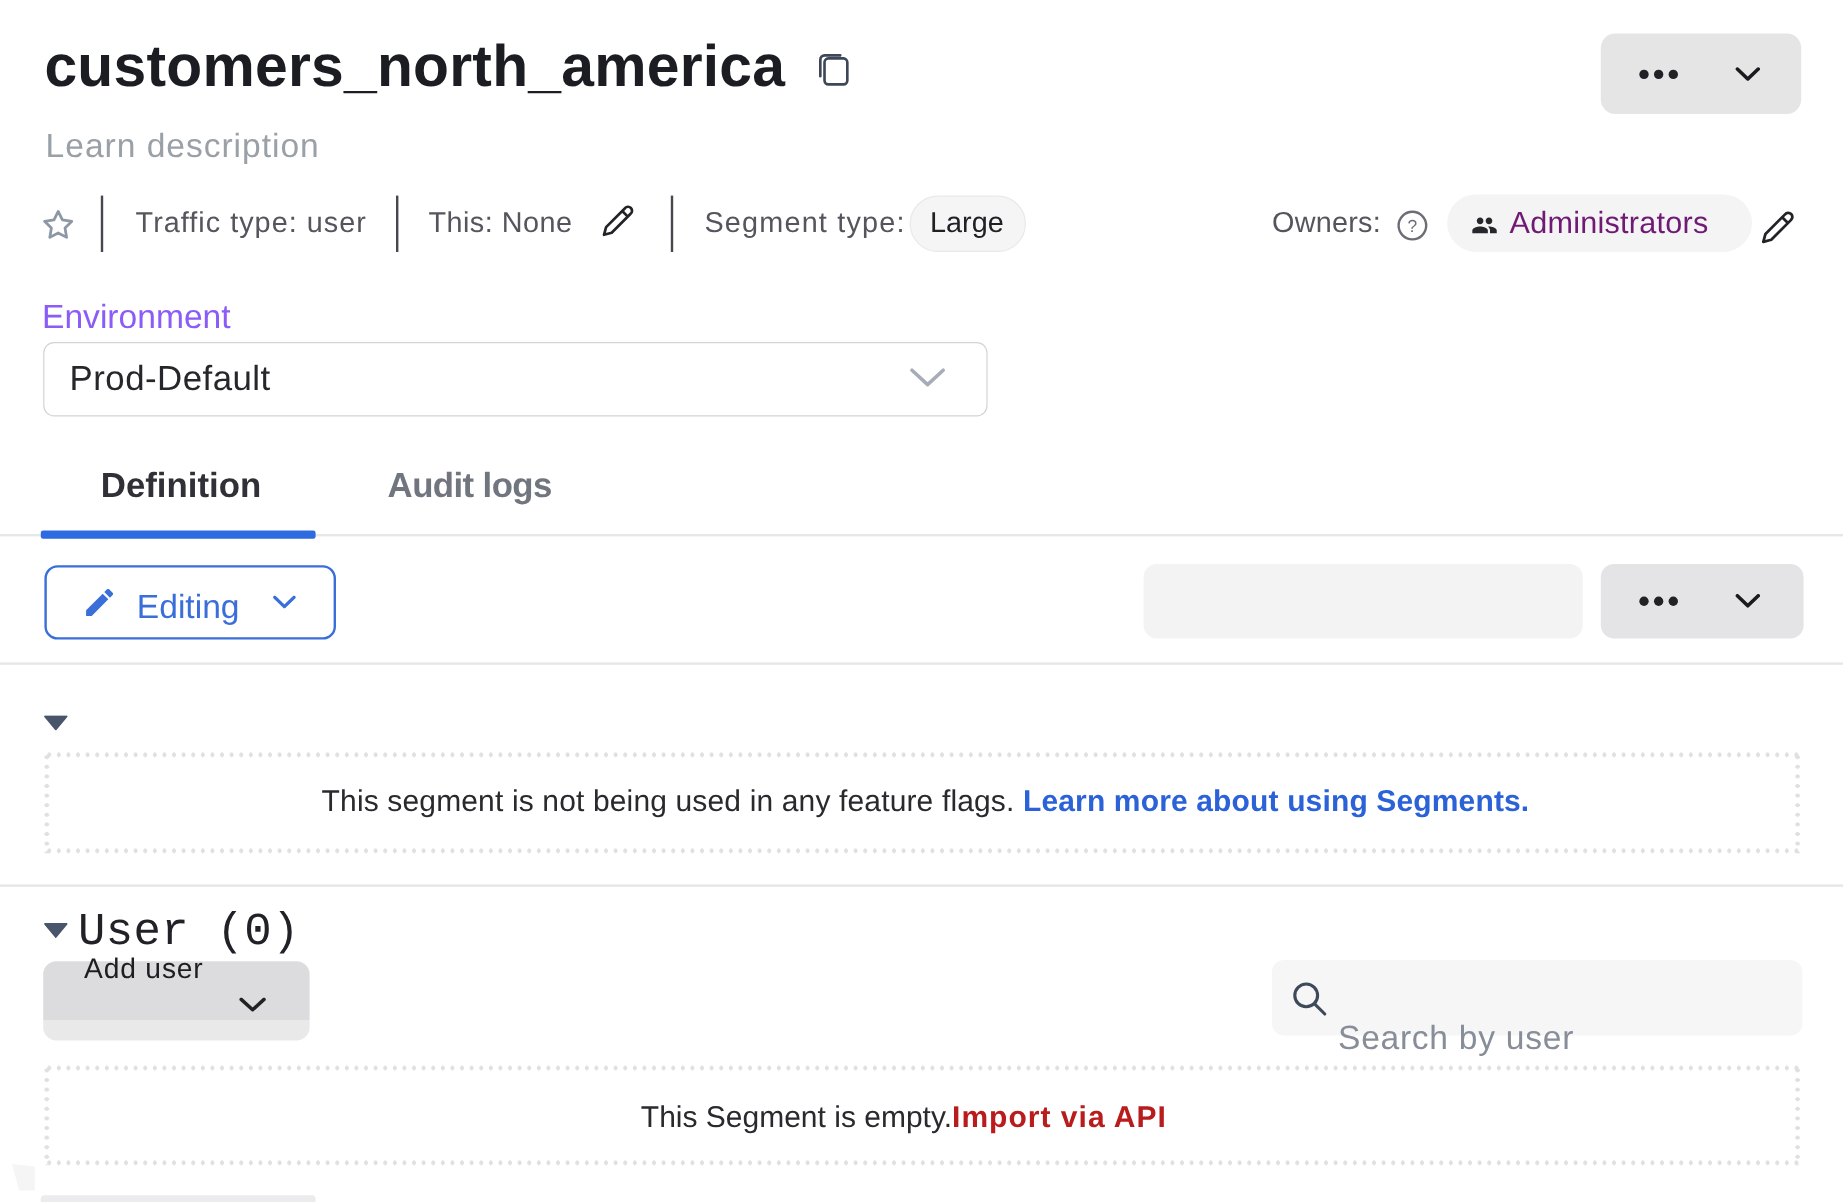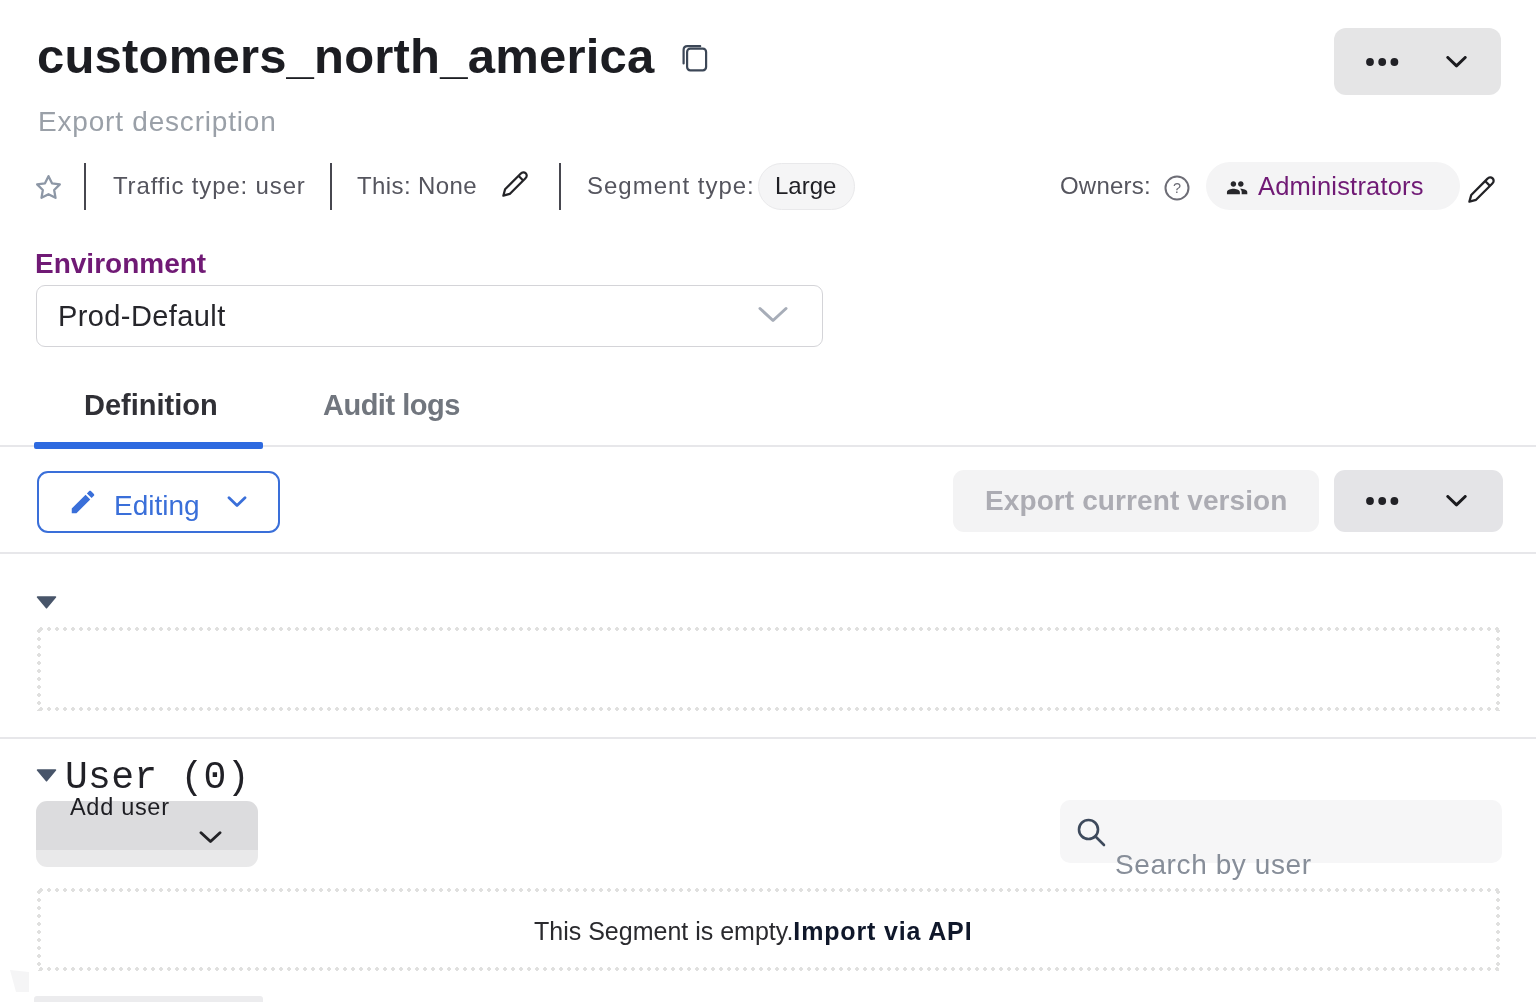--- a/index.html
+++ b/index.html
@@ -21,21 +21,21 @@
   <div class="abs" style="left:1334px; top:28px; width:167px; height:67px; background:#e5e5e6; border-radius:12px;"></div>
   <svg class="abs" style="left:1362px; top:54px;" width="40" height="16" viewBox="0 0 40 16">
     <circle cx="8" cy="8" r="3.9" fill="#212126"></circle>
       <circle cx="20.2" cy="8" r="3.9" fill="#212126"></circle>
       <circle cx="32.4" cy="8" r="3.9" fill="#212126"></circle>
   </svg>
   <svg class="abs" style="left:1446px; top:56px;" width="21" height="12" viewBox="0 0 21 12" fill="none">
     <path d="M1.8 1.5 L10.5 9.8 L19.2 1.5" stroke="#1b1b1f" stroke-width="3" stroke-linecap="round" stroke-linejoin="round"></path>
   </svg>
 
-  <div class="txt" style="left:38px; top:108px; font-size:28px; color:#9aa0a8; letter-spacing:0.8px;">Export description</div>
+  <div class="txt" style="left:38px; top:108px; font-size:28px; color:#9aa0a8; letter-spacing:0.8px;">Learn description</div>
 
   <svg class="abs" style="left:34px; top:173px;" width="29" height="29" viewBox="0 0 24 24" fill="none">
     <path d="M12 2.6l2.9 5.9 6.5 .95-4.7 4.6 1.1 6.5-5.8-3.05-5.8 3.05 1.1-6.5-4.7-4.6 6.5-.95z" stroke="#8d97a6" stroke-width="1.9" stroke-linejoin="round"></path>
   </svg>
   <div class="abs" style="left:84px; top:163px; width:2px; height:47px; background:#47474f;"></div>
   <div class="txt" style="left:113px; top:174px; font-size:24px; color:#55555e; letter-spacing:0.85px;">Traffic type: user</div>
   <div class="abs" style="left:330px; top:163px; width:2px; height:47px; background:#47474f;"></div>
   <div class="txt" style="left:357px; top:174px; font-size:24px; color:#55555e; letter-spacing:0.4px;">This: None</div>
   <svg class="abs" style="left:501px; top:170px;" width="28" height="28" viewBox="0 0 24 24" fill="none">
     <path d="M17 3a2.85 2.83 0 1 1 4 4L7.5 20.5 2 22l1.5-5.5Z" stroke="#232327" stroke-width="1.9" stroke-linecap="round" stroke-linejoin="round"></path>
@@ -54,21 +54,21 @@
   <div class="abs" style="left:1206px; top:162px; width:254px; height:48px; background:#f4f4f5; border-radius:24px;"></div>
   <svg class="abs" style="left:1226px; top:178px;" width="23" height="19" viewBox="0 0 24 20">
     <path d="M15.5 9.3c1.6 0 2.9-1.3 2.9-2.9S17.1 3.5 15.5 3.5s-2.9 1.3-2.9 2.9 1.3 2.9 2.9 2.9zm-7.8 0c1.6 0 2.9-1.3 2.9-2.9S9.3 3.5 7.7 3.5 4.8 4.8 4.8 6.4s1.3 2.9 2.9 2.9zm0 2c-2.3 0-6.8 1.1-6.8 3.4v2.5h13.6v-2.5c0-2.3-4.5-3.4-6.8-3.4zm7.8 0c-.3 0-.6 0-1 .1 1.1.8 1.9 1.9 1.9 3.3v2.5h5.9v-2.5c0-2.3-4.5-3.4-6.8-3.4z" fill="#27272b"></path>
   </svg>
   <div class="txt" style="left:1258px; top:174px; font-size:25.5px; color:#701a75; letter-spacing:0.2px;">Administrators</div>
   <svg class="abs" style="left:1467px; top:175px;" width="29" height="29" viewBox="0 0 24 24" fill="none">
     <path d="M17 3a2.85 2.83 0 1 1 4 4L7.5 20.5 2 22l1.5-5.5Z" stroke="#232327" stroke-width="1.9" stroke-linecap="round" stroke-linejoin="round"></path>
     <path d="m15 5 4 4" stroke="#232327" stroke-width="1.9"></path>
   </svg>
 
-  <div class="txt" style="left:35px; top:250px; font-size:28px; font-weight:bold; color:#701a75;">Environment</div>
+  <div class="txt" style="left:35px; top:250px; font-size:28px; font-weight:normal; color:#8b5cf6;">Environment</div>
   <div class="abs" style="left:36px; top:285px; width:787px; height:62px; border:1.5px solid #d4d4d8; border-radius:9px;"></div>
   <div class="txt" style="left:58px; top:302px; font-size:29px; color:#26262b; letter-spacing:0.4px;">Prod-Default</div>
   <svg class="abs" style="left:757px; top:306px;" width="32" height="18" viewBox="0 0 32 18" fill="none">
     <path d="M3 2.5 L16 14.5 L29 2.5" stroke="#a7adb8" stroke-width="3" stroke-linecap="round" stroke-linejoin="round"></path>
   </svg>
 
   <div class="txt" style="left:84px; top:391px; font-size:29px; font-weight:bold; color:#303036;">Definition</div>
   <div class="txt" style="left:323px; top:391px; font-size:29px; font-weight:bold; color:#71767e; letter-spacing:-0.5px;">Audit logs</div>
   <div class="abs" style="left:0; top:445px; width:1536px; height:2px; background:#e7e7ea;"></div>
   <div class="abs" style="left:34px; top:442px; width:229px; height:6.5px; background:#2e6ae0; border-radius:2px;"></div>
@@ -76,38 +76,38 @@
   <div class="abs" style="left:37px; top:471px; width:243px; height:62px; border:2px solid #3a6fd9; border-radius:11px;"></div>
   <svg class="abs" style="left:68px; top:487px;" width="30" height="30" viewBox="0 0 24 24">
     <path d="M3 17.25V21h3.75L17.81 9.94l-3.75-3.75L3 17.25zM20.71 7.04c.39-.39.39-1.02 0-1.41l-2.34-2.34c-.39-.39-1.02-.39-1.41 0l-1.83 1.83 3.75 3.75 1.83-1.83z" fill="#3a6fd9"></path>
   </svg>
   <div class="txt" style="left:114px; top:492px; font-size:28px; color:#3a6fd9;">Editing</div>
   <svg class="abs" style="left:227px; top:496px;" width="20" height="12" viewBox="0 0 20 12" fill="none">
     <path d="M2 1.8 L10 9.5 L18 1.8" stroke="#3a6fd9" stroke-width="2.8" stroke-linecap="round" stroke-linejoin="round"></path>
   </svg>
 
   <div class="abs" style="left:953px; top:470px; width:366px; height:62px; background:#f3f3f4; border-radius:11px;"></div>
-  <div class="txt" style="left:985px; top:487px; font-size:28px; font-weight:bold; color:#acacb3; letter-spacing:0.1px;">Export current version</div>
   <div class="abs" style="left:1334px; top:470px; width:169px; height:62px; background:#e4e4e7; border-radius:11px;"></div>
   <svg class="abs" style="left:1362px; top:493px;" width="40" height="16" viewBox="0 0 40 16">
     <circle cx="8" cy="8" r="3.9" fill="#212126"></circle>
       <circle cx="20.2" cy="8" r="3.9" fill="#212126"></circle>
       <circle cx="32.4" cy="8" r="3.9" fill="#212126"></circle>
   </svg>
   <svg class="abs" style="left:1446px; top:495px;" width="21" height="12" viewBox="0 0 21 12" fill="none">
     <path d="M1.8 1.5 L10.5 9.8 L19.2 1.5" stroke="#1b1b1f" stroke-width="3" stroke-linecap="round" stroke-linejoin="round"></path>
   </svg>
 
   <div class="abs" style="left:0; top:552px; width:1536px; height:2px; background:#e7e7ea;"></div>
 
   <svg class="abs" style="left:36px; top:596px;" width="21" height="13" viewBox="0 0 21 13">
     <path d="M1.5 1 H19.5 L10.5 11.8 Z" fill="#48556a" stroke="#48556a" stroke-width="1.5" stroke-linejoin="round"></path>
   </svg>
 
   <div class="abs" id="dash1" style="left:37px; top:627px; width:1463px; height:84px;"></div>
+  <div class="txt" style="left:268px; top:656px; font-size:25px; color:#2a2a2e; letter-spacing:0.12px;">This segment is not being used in any feature flags. <span style="font-weight:bold; color:#2c62d8;">Learn more about using Segments.</span></div>
 
   <div class="abs" style="left:0; top:737px; width:1536px; height:2px; background:#e7e7ea;"></div>
 
   <svg class="abs" style="left:36px; top:769px;" width="21" height="13" viewBox="0 0 21 13">
     <path d="M1.5 1 H19.5 L10.5 11.8 Z" fill="#48556a" stroke="#48556a" stroke-width="1.5" stroke-linejoin="round"></path>
   </svg>
   <div class="txt" style="left:65px; top:759px; font-size:38px; color:#212127; letter-spacing:0.3px;font-family:Liberation Mono, monospace;">User (0)</div>
 
   <div class="abs" style="left:36px; top:801px; width:222px; height:66px; border-radius:11px; background:linear-gradient(#dcdcde 0 49px, #e9e9ea 49px);"></div>
   <div class="txt" style="left:70px; top:796px; font-size:23.5px; color:#1d1d22; letter-spacing:0.7px;">Add user</div>
@@ -116,21 +116,21 @@
   </svg>
 
   <div class="abs" style="left:1060px; top:800px; width:442px; height:63px; background:#f6f6f7; border-radius:10px;"></div>
   <svg class="abs" style="left:1076px; top:817px;" width="32" height="32" viewBox="0 0 32 32" fill="none">
     <circle cx="12.5" cy="12.5" r="9.5" stroke="#3e4a5c" stroke-width="2.6"></circle>
     <path d="M19.5 19.5 L28 28" stroke="#3e4a5c" stroke-width="2.6" stroke-linecap="round"></path>
   </svg>
   <div class="txt" style="left:1115px; top:819px; font-size:28px; color:#878e99; letter-spacing:0.6px;margin-top:32px;">Search by user</div>
 
   <div class="abs" id="dash2" style="left:37px; top:888px; width:1463px; height:83px;"></div>
-  <div class="txt" style="left:534px; top:919px; font-size:25px; color:#2a2a2e;">This Segment is empty.<span style="font-weight:bold; color:#0f172a; letter-spacing:0.85px;">Import via API</span></div>
+  <div class="txt" style="left:534px; top:919px; font-size:25px; color:#2a2a2e;">This Segment is empty.<span style="font-weight:bold; color:#b91c1c; letter-spacing:0.85px;">Import via API</span></div>
 
   <svg class="abs" style="left:8px; top:968px;" width="24" height="26" viewBox="0 0 24 26">
     <polygon points="2,2 21,4 21,24 8,24" fill="#f5f5f6"></polygon>
   </svg>
   <div class="abs" style="left:34px; top:996px; width:229px; height:6px; background:#ececee; border-radius:3px 3px 0 0;"></div>
 
 </div>
 <style>
   #dash1, #dash2 {
     background:

